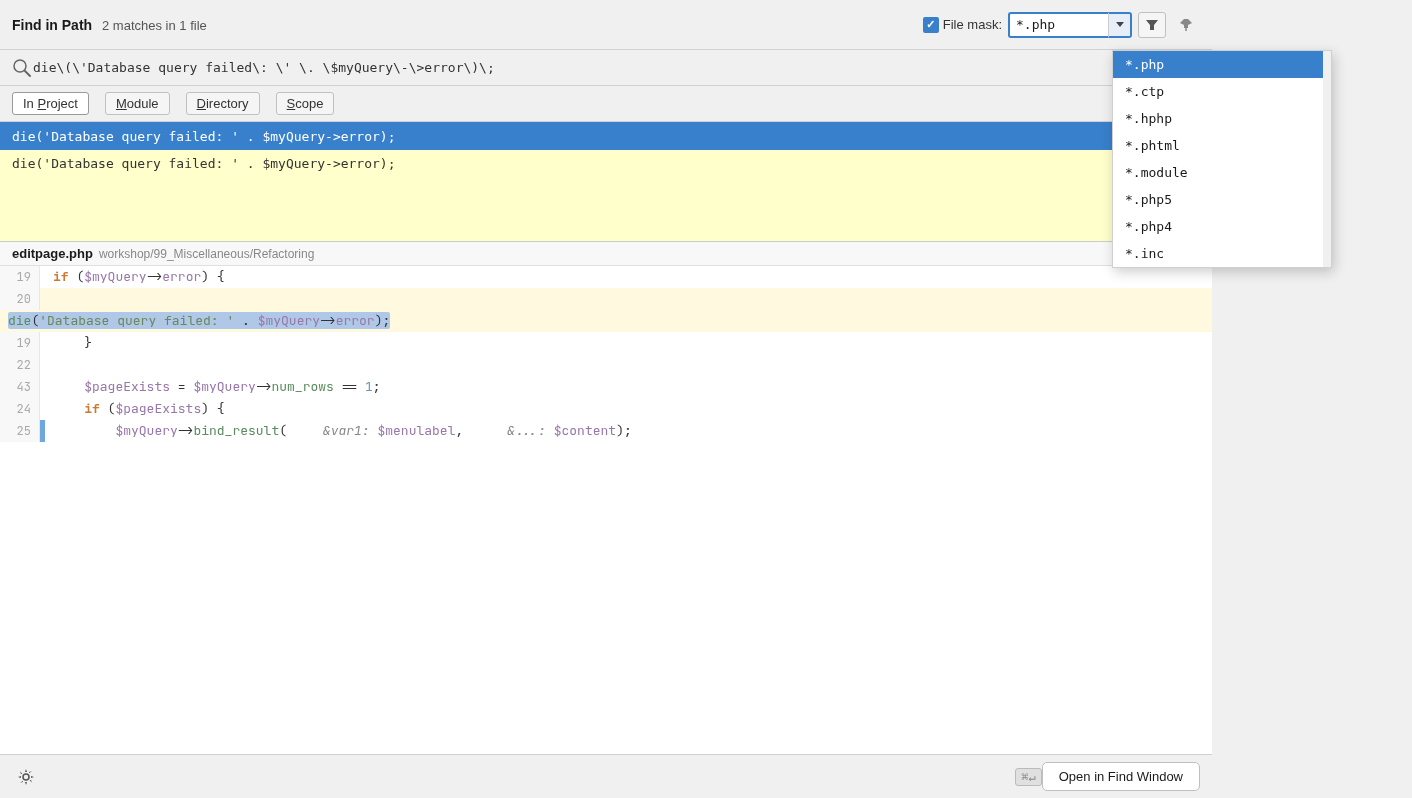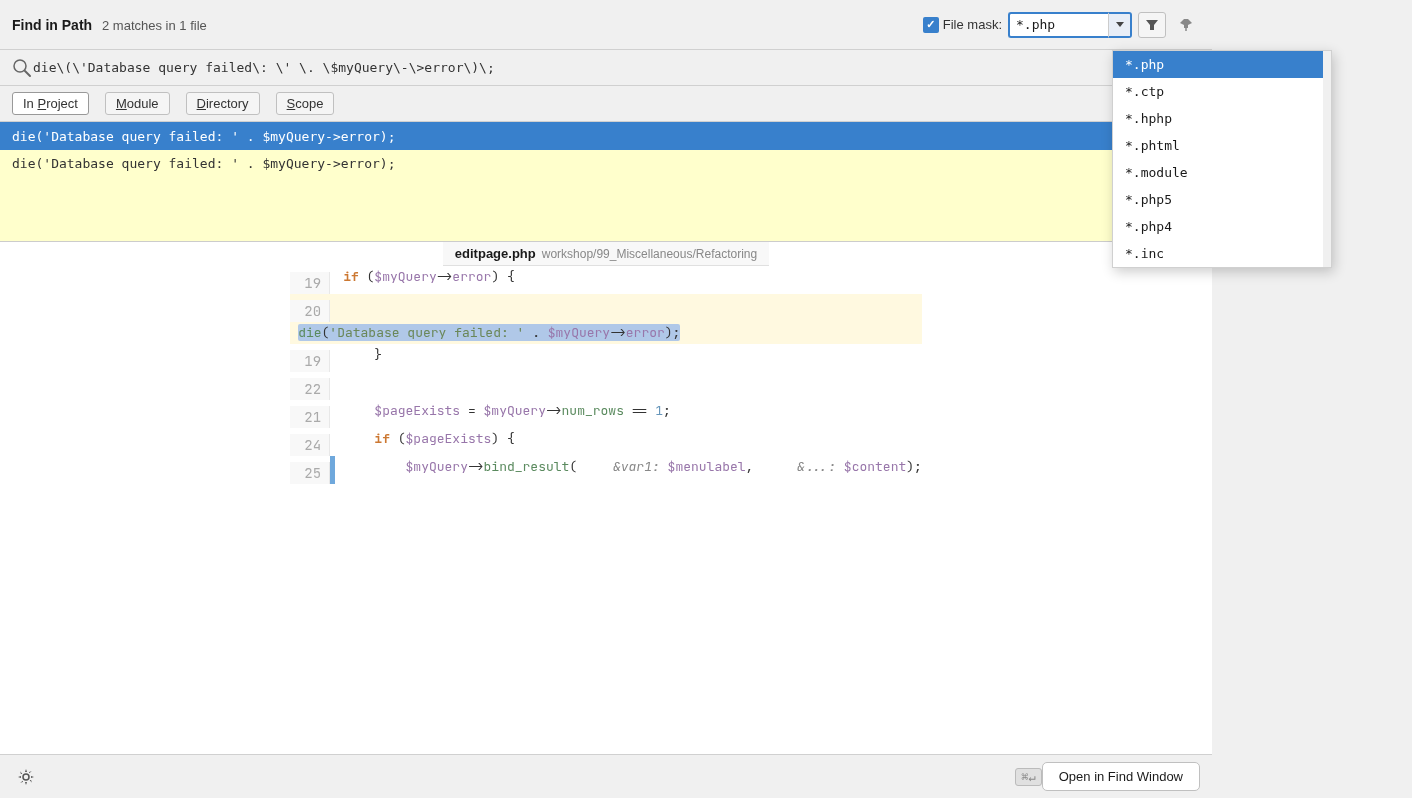--- a/index.html
+++ b/index.html
@@ -278,21 +278,20 @@
       color: #888;
     }
 
     
     .code-pane {
       flex: 1;
       background: #fff;
       overflow: hidden;
       display: flex;
       flex-direction: column;
-      align-items: center;
     }
 
     .code-breadcrumb {
       background: #f8f8f8;
       border-bottom: 1px solid #e0e0e0;
       padding: 4px 12px;
       font-size: 13px;
       display: flex;
       align-items: center;
       gap: 6px;
@@ -325,23 +324,22 @@
 
     .line-num {
       width: 40px;
       text-align: right;
       padding-right: 8px;
       color: #aaa;
       background: #f8f8f8;
       border-right: 1px solid #e8e8e8;
       flex-shrink: 0;
       line-height: 22px;
-      font-size: 14px;
+      font-size: 12px;
       user-select: none;
-      margin-top: 6px;
     }
 
     .line-gutter {
       width: 5px;
       background: #ffffcc;
       flex-shrink: 0;
     }
 
     .line-gutter.blue {
       background: #6fa8dc;
@@ -536,21 +534,21 @@
         <div class="line-code"><span class="plain">    }</span></div>
       </div>
 
       <div class="code-line">
         <div class="line-num">22</div>
         <div class="line-gutter empty"></div>
         <div class="line-code"></div>
       </div>
 
       <div class="code-line">
-        <div class="line-num">21</div>
+        <div class="line-num">43</div>
         <div class="line-gutter empty"></div>
         <div class="line-code"><span class="plain">    </span><span class="var">$pageExists</span><span class="plain"> = </span><span class="var">$myQuery</span><span class="plain">-&gt;</span><span class="fn">num_rows</span><span class="plain"> == </span><span class="num">1</span><span class="plain">;</span></div>
       </div>
 
       <div class="code-line">
         <div class="line-num">24</div>
         <div class="line-gutter empty"></div>
         <div class="line-code"><span class="plain">    </span><span class="kw">if</span><span class="plain"> (</span><span class="var">$pageExists</span><span class="plain">) {</span></div>
       </div>
 

